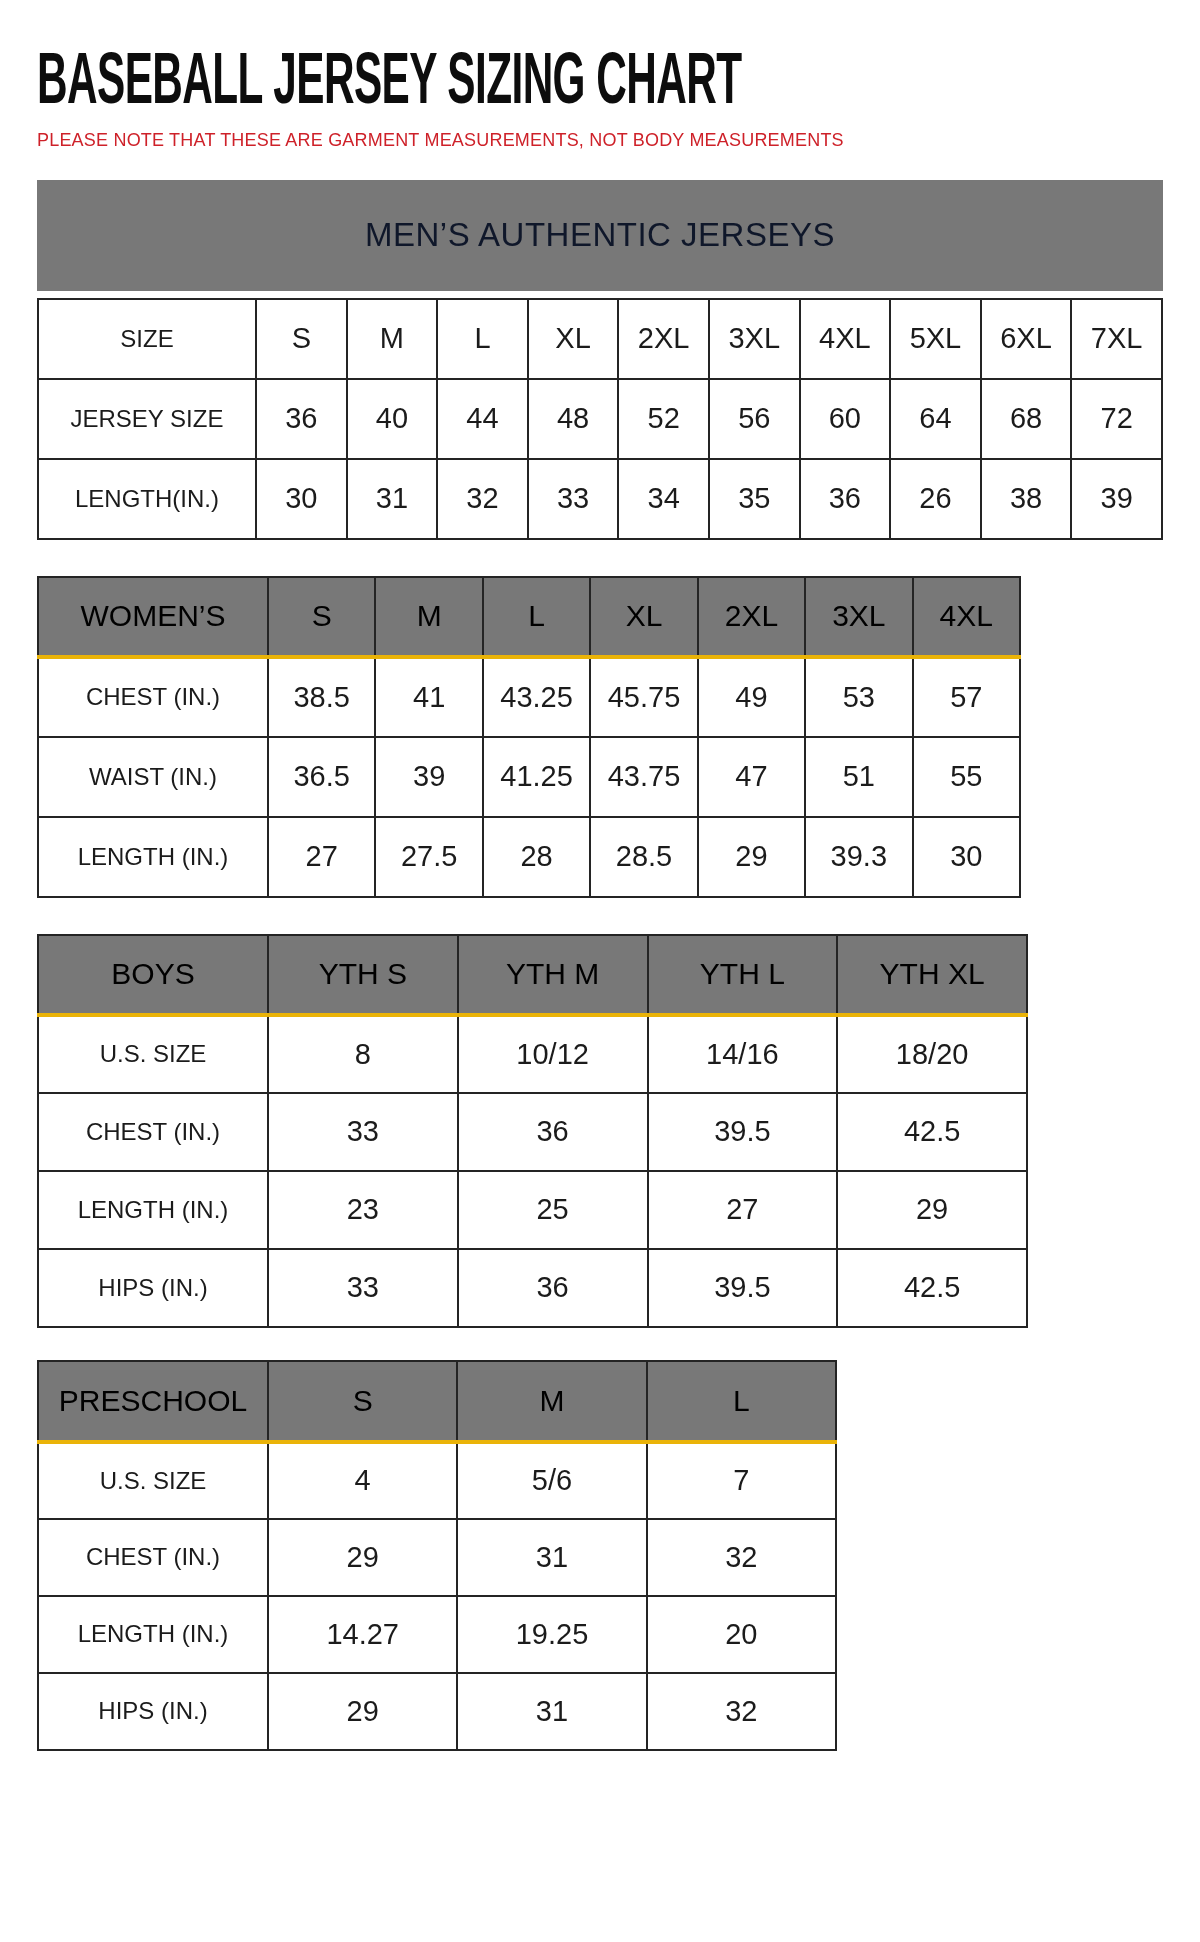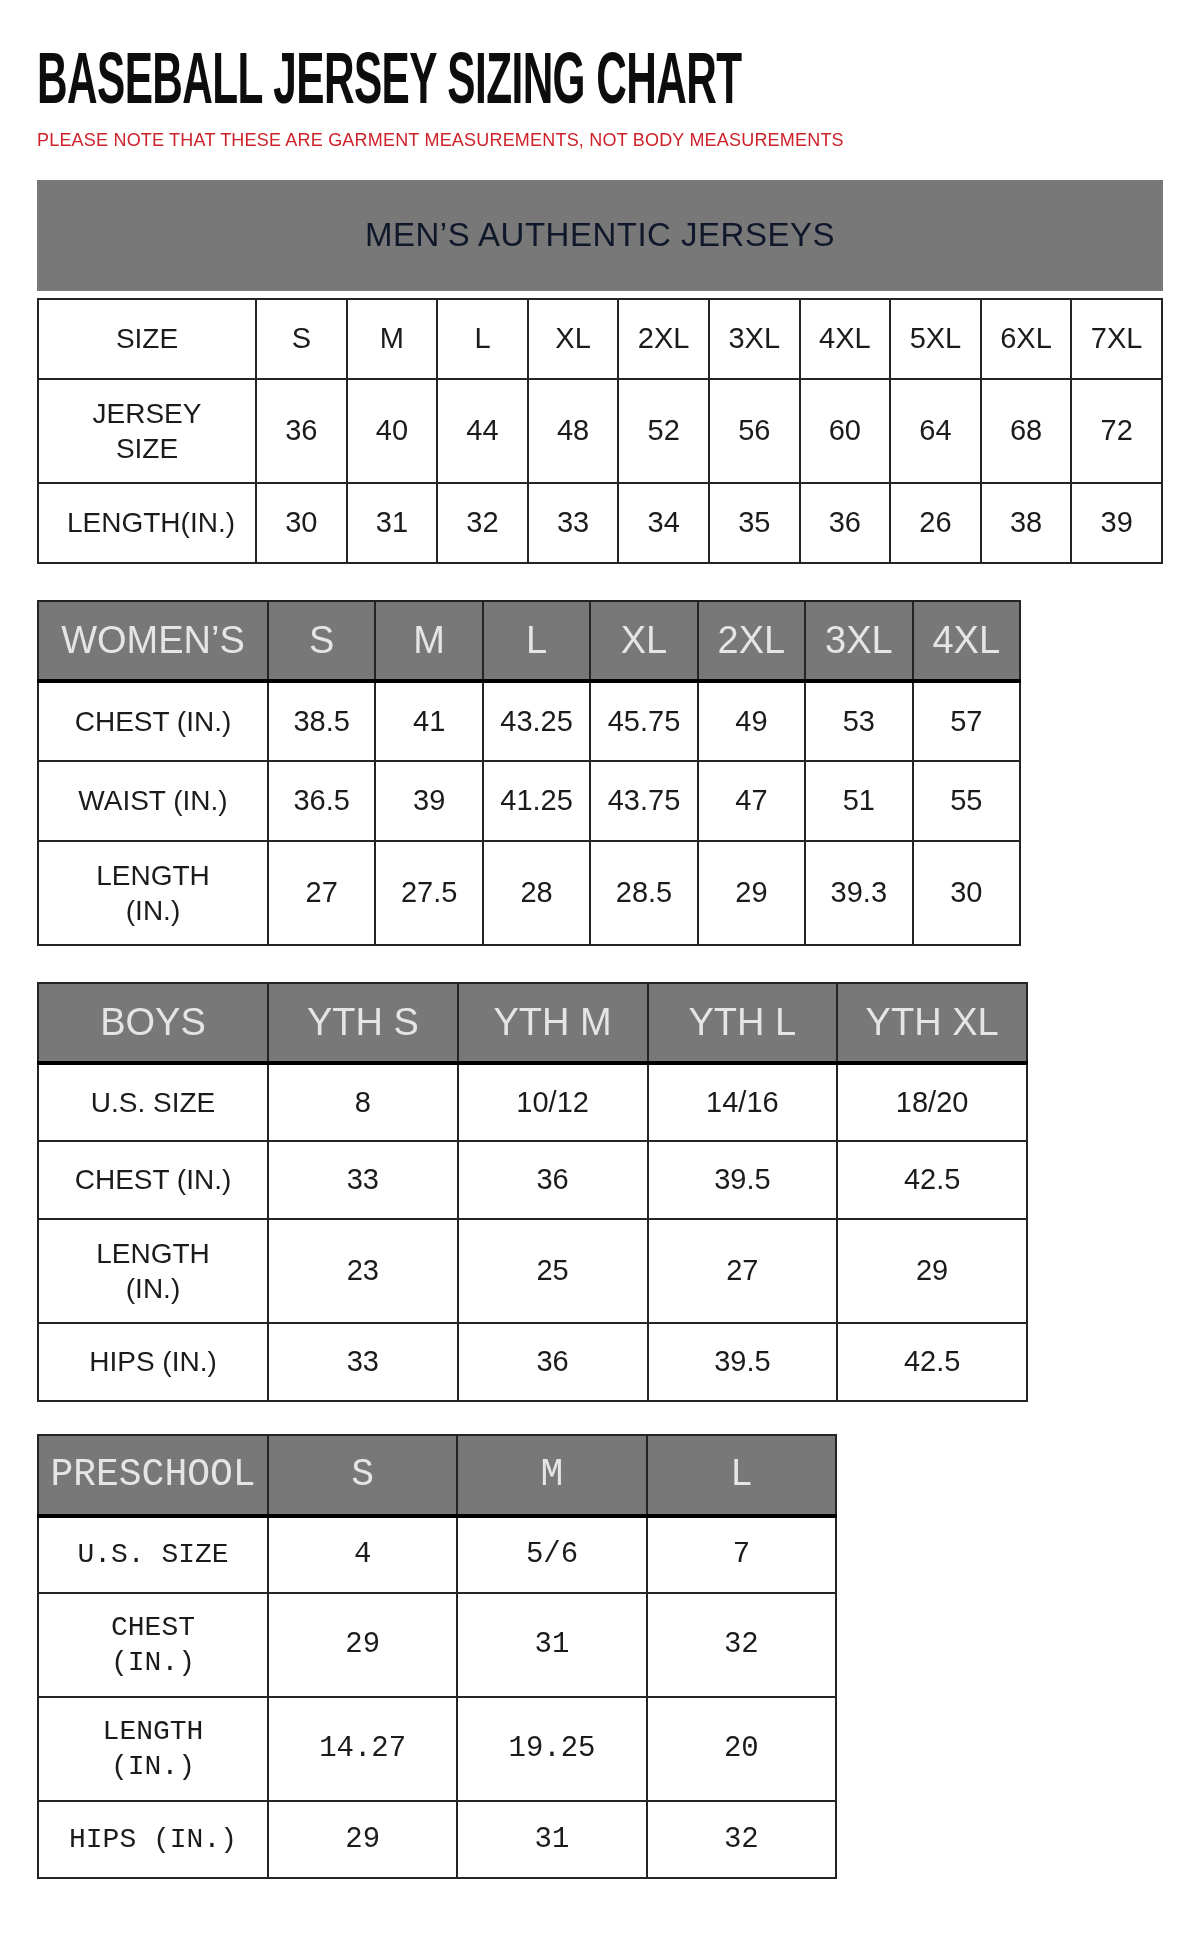--- a/index.html
+++ b/index.html
@@ -61,48 +61,48 @@
   table.grid td {
     border: 2px solid var(--border-dark);
     text-align: center;
     vertical-align: middle;
     font-size: 29px;
     color: var(--text-black);
     padding: 0 6px;
     overflow: hidden;
   }
   table.grid td.label {
-    font-size: 28px;
+    font-size: 24px;
     padding: 16px 28px;
     line-height: 1.25;
   }
   tr.gray-head td {
     background: var(--header-gray);
-    color: #e5e5e5;
-    font-size: 38px;
-    border-bottom: 4px solid #000000;
+    color: #000000;
+    font-size: 30px;
+    border-bottom: 4px solid #eab308;
     padding: 0 6px;
   }
 
   .mens-grid { width: 1126px; margin-top: 7px; }
   .mens-grid tr { height: 80px; }
   .mens-grid col.c-label { width: 218px; }
   .mens-grid td.label { padding: 0 10px; }
 
   .womens-grid { width: 984px; }
   .womens-grid tr { height: 80px; }
   .womens-grid col.c-label { width: 230px; }
 
   .boys-grid { width: 991px; margin-top: 17px; }
   .boys-grid tr { height: 78px; }
   .boys-grid tr.gray-head { height: 80px; }
   .boys-grid col.c-label { width: 230px; }
 
   .preschool-grid { width: 800px; }
-  .preschool-grid tr { height: 77px; font-family: Liberation Mono, monospace; }
+  .preschool-grid tr { height: 77px; }
   .preschool-grid tr.gray-head { height: 81px; }
   .preschool-grid col.c-label { width: 230px; }
 
   .section-womens { margin-top: 36px; }
   .section-boys { margin-top: 36px; }
   .section-preschool { margin-top: 32px; }
 </style>
 </head>
 <body>
 

